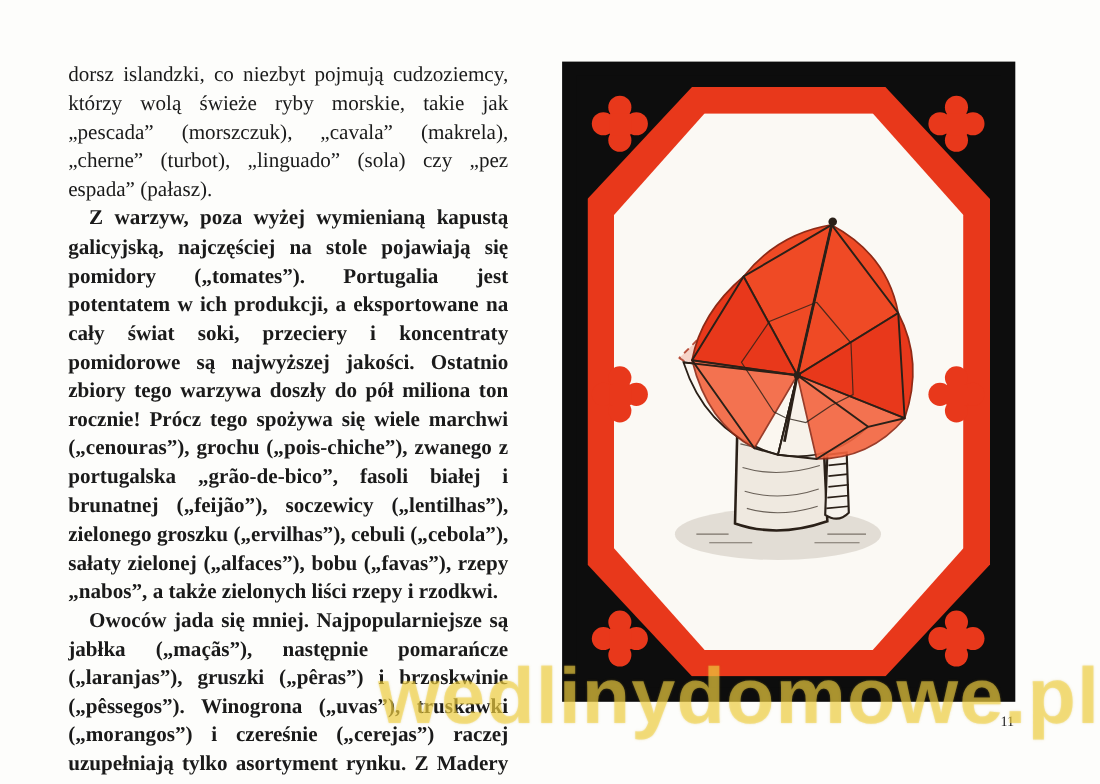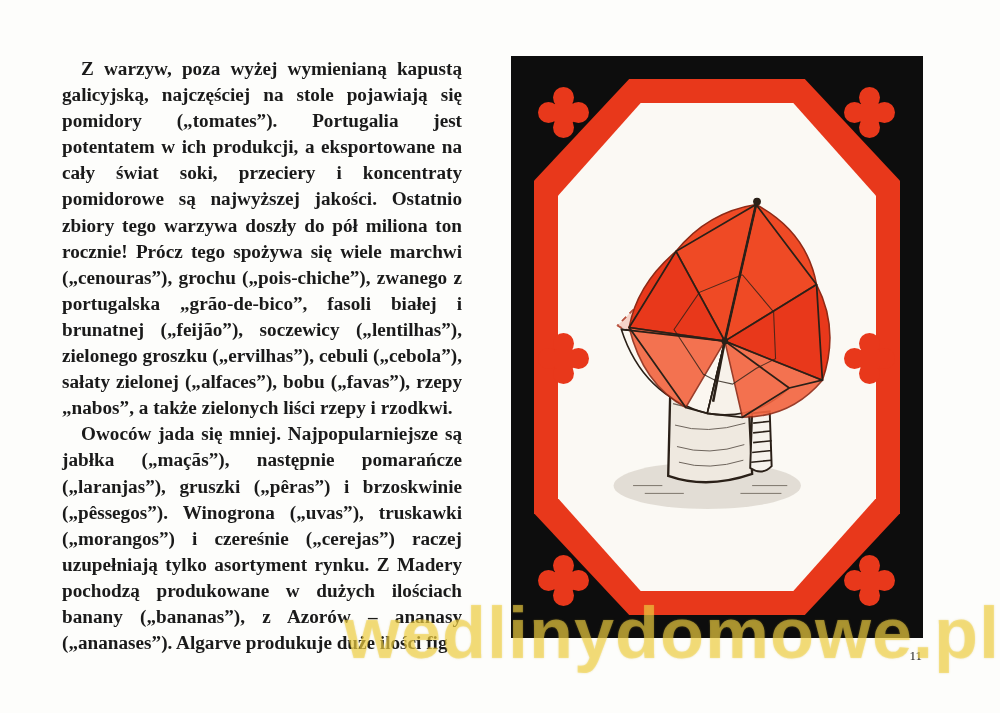--- a/index.html
+++ b/index.html
@@ -141,20 +141,21 @@
     pointer-events: none;
     white-space: nowrap;
   }
 </style>
 </head>
 <body>
 
 <div class="page">
 
   <div class="text-col">
+    <p>dorsz islandzki, co niezbyt pojmują cudzoziemcy, którzy wolą świeże ryby morskie, takie jak „pescada” (morszczuk), „cavala” (makrela), „cherne” (turbot), „linguado” (sola) czy „pez espada” (pałasz).</p>
     <p class="indent">Z warzyw, poza wyżej wymienianą kapustą galicyjską, najczęściej na stole pojawiają się pomidory („tomates”). Portugalia jest potentatem w ich produkcji, a eksportowane na cały świat soki, przeciery i koncentraty pomidorowe są najwyższej jakości. Ostatnio zbiory tego warzywa doszły do pół miliona ton rocznie! Prócz tego spożywa się wiele marchwi („cenouras”), grochu („pois-chiche”), zwanego z portugalska „grão-de-bico”, fasoli białej i brunatnej („feijão”), soczewicy („lentilhas”), zielonego groszku („ervilhas”), cebuli („cebola”), sałaty zielonej („alfaces”), bobu („favas”), rzepy „nabos”, a także zielonych liści rzepy i rzodkwi.</p>
     <p class="indent">Owoców jada się mniej. Najpopularniejsze są jabłka („maçãs”), następnie pomarańcze („laranjas”), gruszki („pêras”) i brzoskwinie („pêssegos”). Winogrona („uvas”), truskawki („morangos”) i czereśnie („cerejas”) raczej uzupełniają tylko asortyment rynku. Z Madery pochodzą produkowane w dużych ilościach banany („bananas”), z Azorów – ananasy („ananases”). Algarve produkuje duże ilości fig</p>
   </div>
 
   <div class="plate">
     <div class="inner">
 
       <div class="octagon-red"></div>
       <div class="octagon-white"></div>
 

